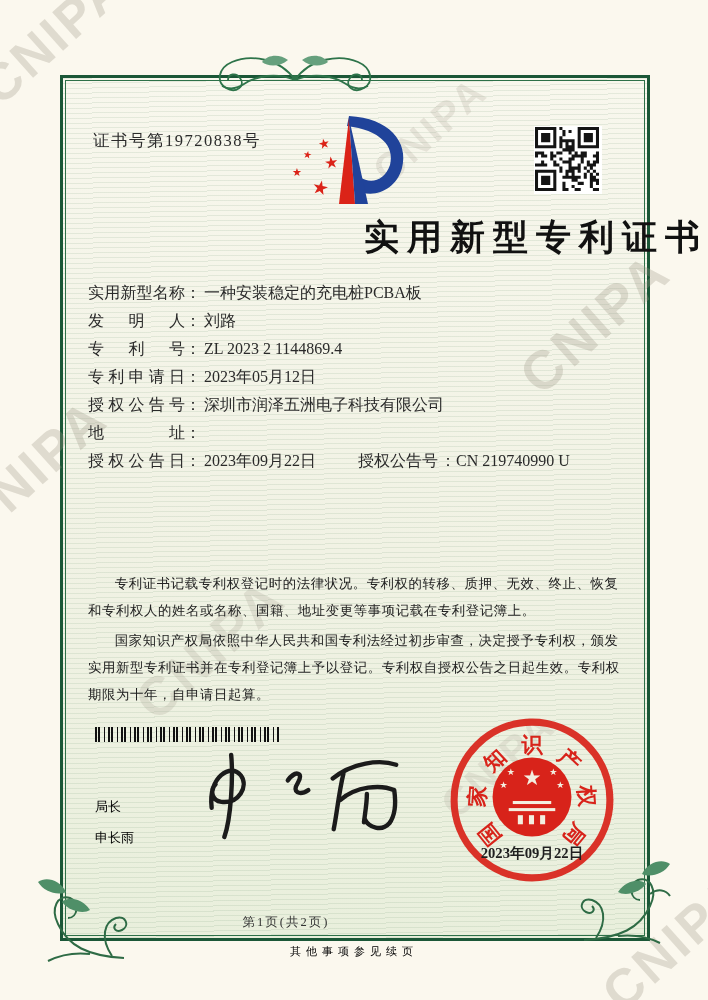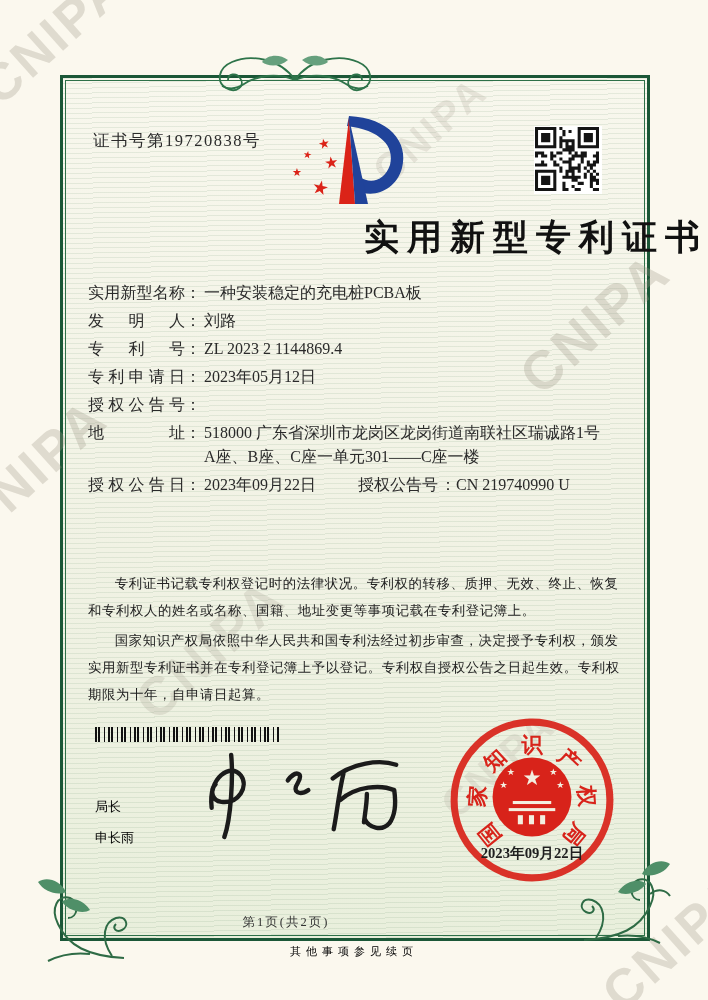--- a/index.html
+++ b/index.html
@@ -159,25 +159,25 @@
         <span class="fvalue">ZL 2023 2 1144869.4</span>
     </div>
     <div class="frow">
       <span class="flabel">专利申请日</span>
         <span class="fcolon">：</span>
         <span class="fvalue">2023年05月12日</span>
     </div>
     <div class="frow">
       <span class="flabel">授权公告号</span>
         <span class="fcolon">：</span>
+        <span class="fvalue">深圳市润泽五洲电子科技有限公司</span>
     </div>
     <div class="frow">
       <span class="flabel">地址</span>
         <span class="fcolon">：</span>
-        <span class="fvalue">518000 广东省深圳市龙岗区龙岗街道南联社区瑞诚路1号A座、B座、C座一单元301——C座一楼</span>
     </div>
     <div class="frow">
       <span class="grant-group">
         <span class="flabel">授权公告日</span>
           <span class="fcolon">：</span>
           <span>2023年09月22日</span>
       </span>
       <span class="grant-right">
         <span class="glabel">授权公告号</span>
           <span>：</span>

